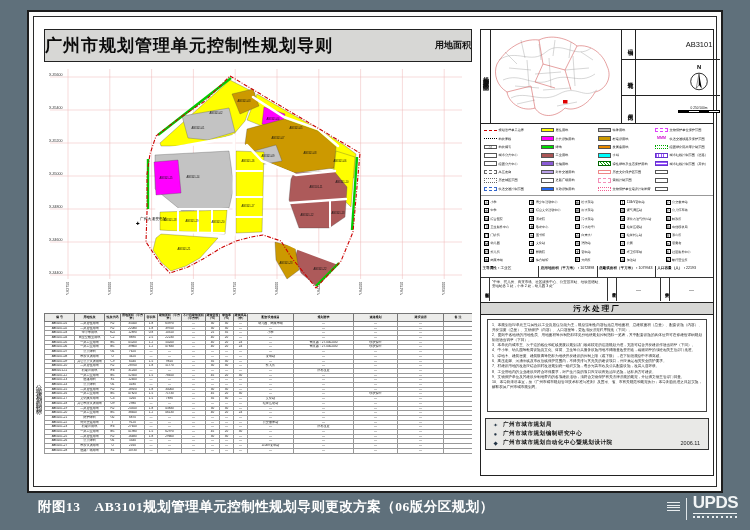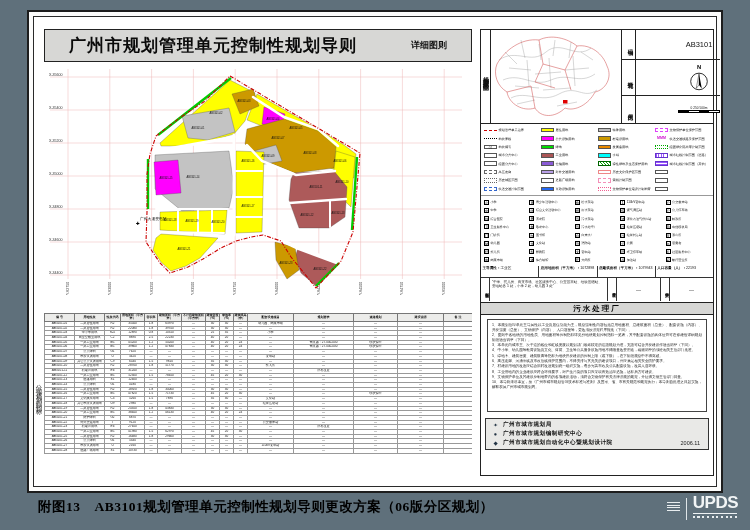--- a/index.html
+++ b/index.html
@@ -4,21 +4,21 @@
 <style>
   html,body{margin:0;padding:0;background:#5f707b;}
   *{box-sizing:border-box;}
   body{font-family:"Liberation Sans", sans-serif;}
   .page{position:relative;width:750px;height:530px;background:#5f707b;overflow:hidden;}
   .sheet{position:absolute;left:27px;top:10px;width:696px;height:483px;background:#fcfcfb;border:2px solid #1d1d1d;}
   .frame{position:absolute;left:4px;top:4px;right:4px;bottom:4px;border:1px solid #2a2a2a;background:#fff;}
 
   
   .titlebar{position:absolute;left:10px;top:12px;width:428px;height:33px;background:#d7d7d5;border:1.5px solid #222;
-    display:flex;align-items:center;padding:0 24px;}
+    display:flex;align-items:center;padding:0 0;}
   .titlebar .main{font-size:17px;font-weight:bold;color:#0a0a0a;letter-spacing:1px;white-space:nowrap;}
   .titlebar .sub{margin-left:auto;font-size:9px;font-weight:bold;color:#111;white-space:nowrap;}
   .map-area{position:absolute;left:14px;top:50px;width:416px;height:242px;}
   .table-area{position:absolute;left:10px;top:296px;width:428px;height:154px;overflow:hidden;}
   .left-strip{position:absolute;left:-3px;top:300px;width:12px;height:150px;
     writing-mode:vertical-rl;text-orientation:upright;font-size:6.5px;letter-spacing:3px;color:#333;text-align:center;}
 
   table.idx{border-collapse:collapse;table-layout:fixed;width:428px;}
   table.idx th{background:#ececea;font-weight:bold;font-size:3px;border:0.4px solid #777;padding:0;line-height:1.15;white-space:normal;color:#111;}
   table.idx td{font-size:3.1px;border:0.4px solid #999;padding:0 0.5px;line-height:1.2;white-space:nowrap;overflow:hidden;text-align:center;color:#222;height:4.7px;}
@@ -81,21 +81,21 @@
   .prov-box{height:100%;border:0.6px solid #444;padding:3px 4px;overflow:hidden;}
   .prov-box p{margin:0 0 0.6px 0;font-size:3.6px;line-height:1.32;color:#1b1b1b;text-align:justify;}
 
   .orgs{height:32px;margin:2px 4px 0 4px;border:1px solid #333;background:#e9e9e7;padding:1.5px 6px;position:relative;}
   .org-row{display:flex;align-items:center;gap:4px;height:9px;}
   .org-ico{font-size:5.5px;color:#234;width:7px;text-align:center;}
   .org-name{font-size:5.6px;font-weight:bold;color:#111;letter-spacing:0.5px;}
   .org-date{position:absolute;right:8px;bottom:3px;font-size:5.5px;color:#222;}
 
   
-  .caption{position:absolute;left:38px;top:498px;font-size:13.5px;font-weight:bold;color:#000000;
+  .caption{position:absolute;left:38px;top:498px;font-size:13.5px;font-weight:bold;color:#ffffff;
     font-family:"Liberation Serif", serif;letter-spacing:0.5px;}
   .upds{position:absolute;right:12px;top:494px;display:flex;align-items:flex-start;gap:6px;}
   .upds .mini-lines{display:flex;flex-direction:column;gap:1.5px;margin-top:8px;}
   .upds .mini-lines i{display:block;width:13px;height:1px;background:#e8edef;}
   .upds .vsep{width:1px;height:22px;background:#dfe5e8;margin-top:4px;}
   .upds .logo-block{display:flex;flex-direction:column;align-items:flex-start;}
   .upds .logo-text{font-size:17px;font-weight:bold;color:#f2f5f6;letter-spacing:-0.5px;line-height:18px;font-stretch:condensed;}
   .upds .logo-rule{width:44px;height:1px;background:#eef2f4;margin-top:0.5px;}
   .upds .dots{display:flex;gap:2.5px;margin-top:2px;}
   .upds .dots i{display:block;width:2.2px;height:2.2px;background:#e8edef;}
@@ -104,21 +104,21 @@
 <body>
 
 <div class="page">
   <div class="sheet">
     <div class="frame">
 
       <div class="left-strip">分地块规划控制指标</div>
 
       <div class="titlebar">
         <span class="main">广州市规划管理单元控制性规划导则</span>
-        <span class="sub">详细图则</span>
+        <span class="sub">用地面积</span>
       </div>
 
       <div class="map-area">
         <svg id="map-svg" width="416" height="242" viewBox="0 0 416 242">
             <line x1="20" y1="2" x2="20" y2="212" stroke="#eeb6b6" stroke-width="0.5"></line>
             <text x="21" y="228" font-size="3.6" fill="#333" transform="rotate(-90 21 228)">Y-62750</text>
             <line x1="61.8" y1="2" x2="61.8" y2="212" stroke="#eeb6b6" stroke-width="0.5"></line>
             <text x="62.8" y="228" font-size="3.6" fill="#333" transform="rotate(-90 62.8 228)">Y-63000</text>
             <line x1="103.6" y1="2" x2="103.6" y2="212" stroke="#eeb6b6" stroke-width="0.5"></line>
             <text x="104.6" y="228" font-size="3.6" fill="#333" transform="rotate(-90 104.6 228)">Y-63250</text>

